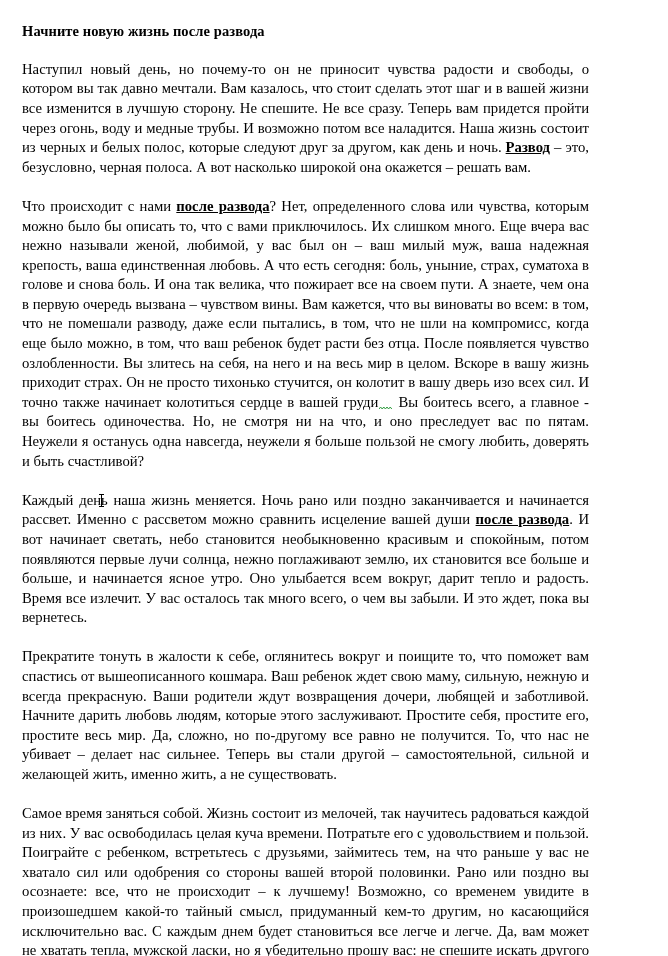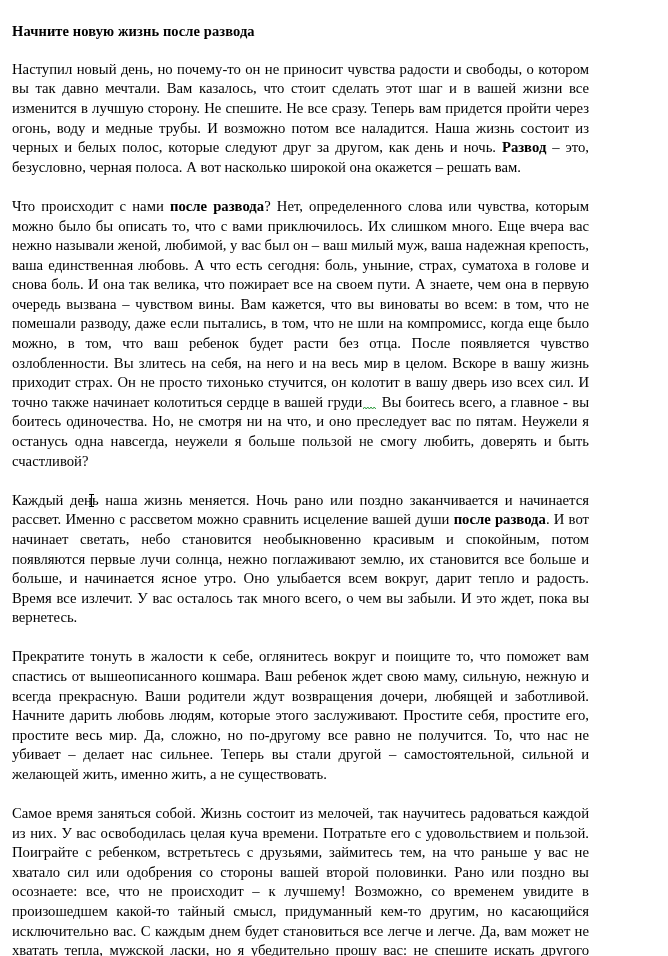--- a/index.html
+++ b/index.html
@@ -11,21 +11,21 @@
     width: 668px;
     height: 956px;
     overflow: hidden;
     font-family: "Liberation Serif", "DejaVu Serif", serif;
     color: #000000;
   }
   .page {
     box-sizing: border-box;
     width: 612px;
     height: 956px;
-    padding: 22px 23px 0 12px;
+    padding: 22px 23px 0 22px;
     background: #ffffff;
   }
   .doc-title {
     font-size: 14.5px;
     font-weight: bold;
     line-height: 1.3;
     margin: 0 0 19px 0;
     text-align: left;
     letter-spacing: 0.1px;
   }
@@ -39,20 +39,21 @@
     word-spacing: 0px;
   }
   .para + .para {
     margin-top: 0;
   }
   .para.gap-before {
     margin-top: 19.5px;
   }
   b, .b {
     font-weight: bold;
+    text-decoration: underline;
   }
   .caret {
     display: inline-block;
     width: 1px;
     height: 13px;
     background: #000;
     vertical-align: -2px;
     margin: 0 -0.5px;
     position: relative;
   }

